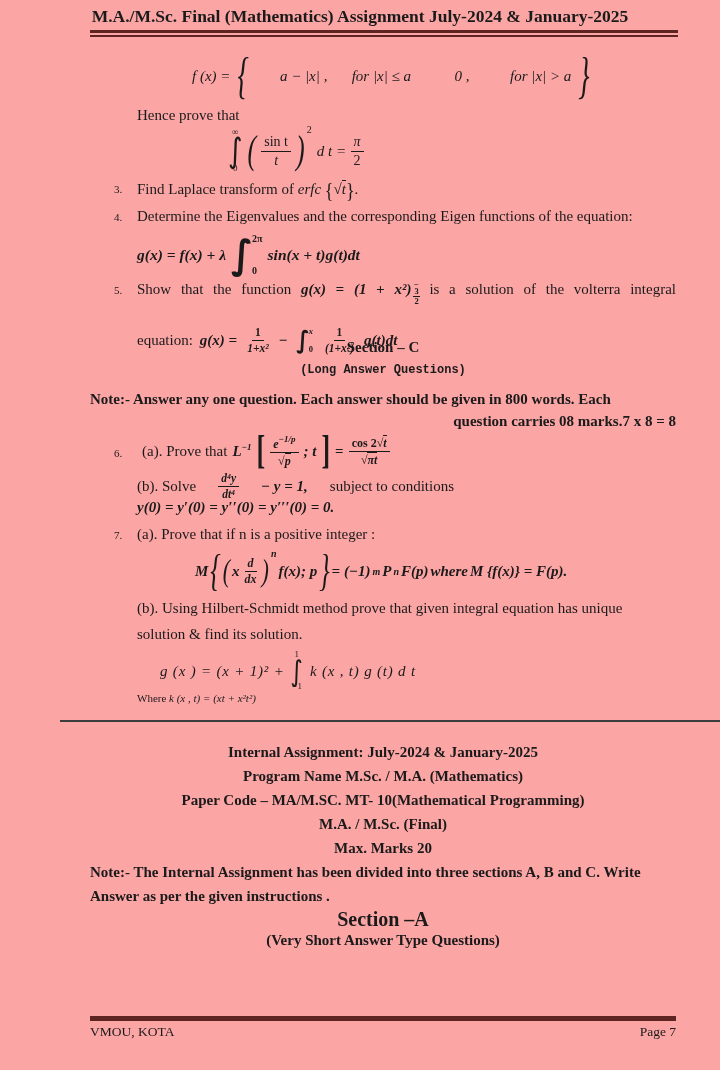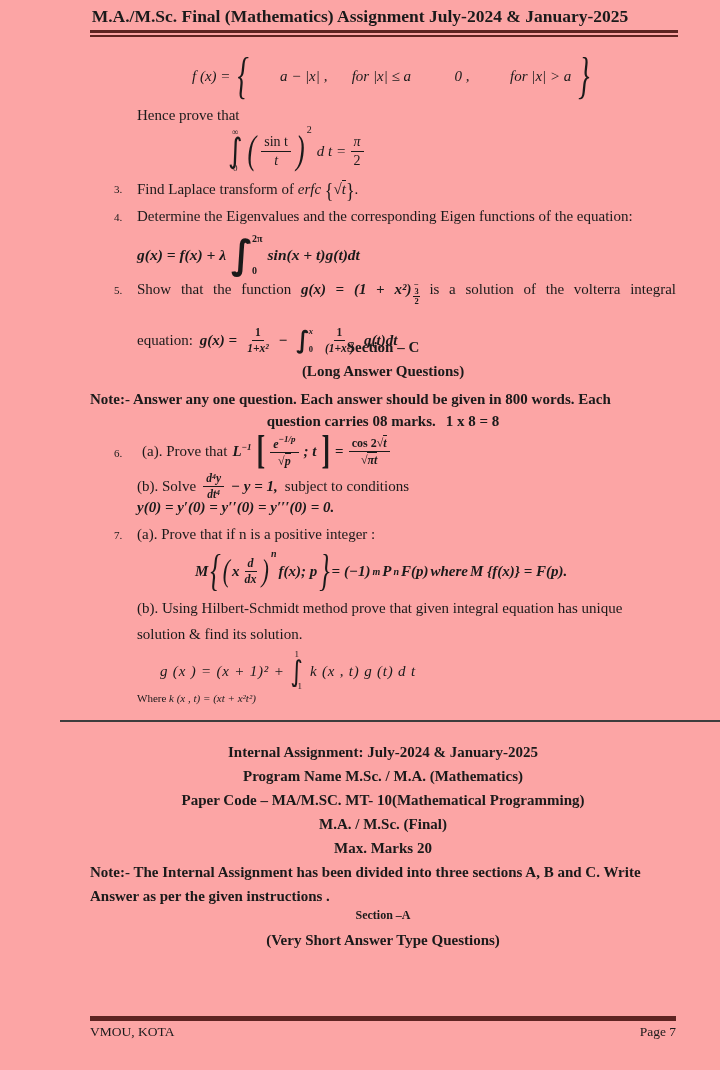--- a/index.html
+++ b/index.html
@@ -59,37 +59,37 @@
   .hence{top:107px;left:137px;font-size:15px;}
   .sinc{top:126px;left:228px;height:50px;gap:5px;}
   .sinc .pw2{align-self:flex-start;font-size:10px;margin:-2px 0 0 -3px;font-style:normal;}
   .q3{top:180px;left:114px;right:44px;}
   .q4t{top:208px;left:114px;right:44px;}
   .q4eq{top:231px;left:137px;height:48px;gap:3px;font-weight:bold;font-size:15.5px;}
   .q5{top:281px;left:114px;right:44px;}
   .q5l2{display:flex;align-items:center;gap:7px;margin-top:19px;height:32px;}
   .q5m{font-weight:bold;}
   .secC{top:339px;font-size:15px;}
-  .secC2{top:363px;font-size:15px;}
+  .secC2{top:363px;font-size:12px;font-family:Liberation Mono, monospace;}
   .noteC{top:388px;left:90px;right:44px;font-size:15px;font-weight:bold;line-height:22px;}
-  .noteC2{display:flex;justify-content:center;gap:10px;}
+  .noteC2{display:flex;justify-content:flex-end;}
   .q6a{top:430px;left:114px;height:42px;gap:5px;}
   .q6m{font-weight:bold;}
-  .q6b{top:471px;left:137px;height:30px;gap:7px;}
+  .q6b{top:471px;left:137px;height:30px;gap:22px;}
   .q6y{top:499px;left:137px;font-size:15px;font-weight:bold;}
   .q7t{top:526px;left:114px;right:44px;}
   .q7eq{top:548px;left:195px;height:46px;gap:2px;font-weight:bold;font-size:15px;}
   .q7b1{top:600px;left:137px;right:44px;font-size:15px;}
   .q7b2{top:626px;left:137px;right:44px;font-size:15px;}
   .q7eq2{top:650px;left:160px;height:42px;gap:6px;letter-spacing:0.8px;}
   .whr{top:692px;left:137px;font-size:11px;}
   .divider{top:720px;left:60px;right:0;border-top:2px solid #3d3d3d;}
   .bblock{top:740px;font-size:15px;font-weight:bold;line-height:24px;}
   .bnote{top:860px;left:90px;right:44px;font-size:15px;font-weight:bold;line-height:24px;}
-  .secA{top:908px;font-size:12px;}
+  .secA{top:908px;font-size:20px;}
   .secAsub{top:932px;font-size:15px;}
   .fbar{top:1016px;left:90px;right:44px;height:5px;background:var(--maroon);}
   .ftext{top:1024px;left:90px;right:44px;display:flex;justify-content:space-between;font-size:13.5px;}
 </style>
 </head>
 <body>
 
 <div class="page">
 
   <div class="abs hdr-title">M.A./M.Sc. Final (Mathematics) Assignment July-2024 &amp; January-2025</div>
@@ -197,21 +197,21 @@
       </div>
     </span>
   </div>
 
   <div class="abs ctr bold secC">Section – C</div>
   <div class="abs ctr bold secC2">(Long Answer Questions)</div>
   <div class="abs noteC">
     <div>Note:- Answer any one  question. Each answer should be given in 800 words. Each</div>
     <div class="noteC2">
       <span>question carries 08 marks.</span>
-      <span>1 x 8 = 8</span>
+      <span>7 x 8 = 8</span>
     </div>
   </div>
 
   <div class="abs mrow q6a">
     <span class="qno" style="flex:0 0 23px;">6.</span>
     <span>(a). Prove that</span>
     <span class="it q6m"><span>L</span><sup class="tinysup">−1</sup></span>
     <span class="glyph brk-42 q6m">[</span>
     <span class="frac fs12 it q6m">
       <span class="num"><span>e</span><sup class="tinysup">−1/p</sup></span>

